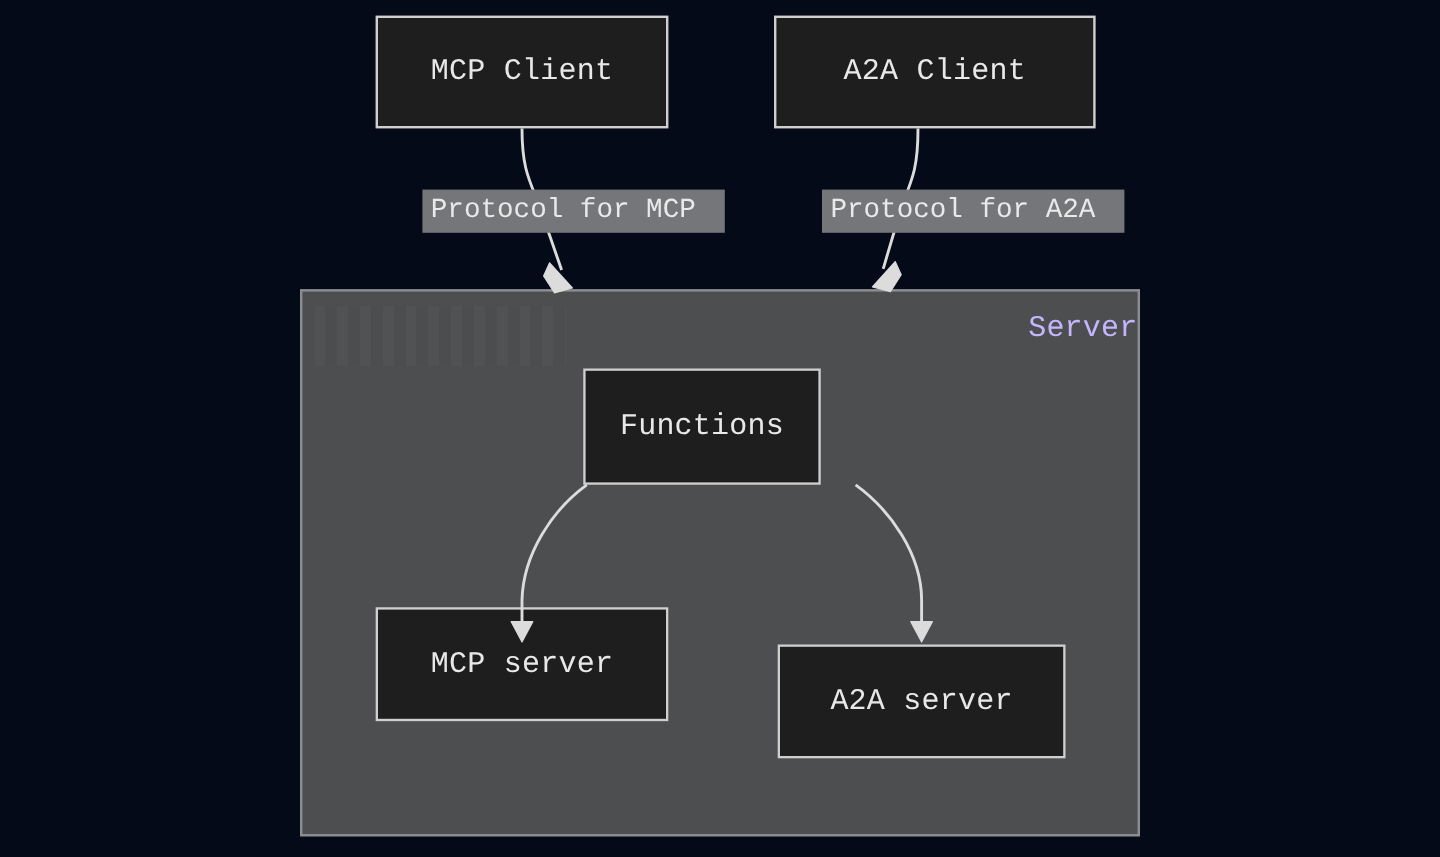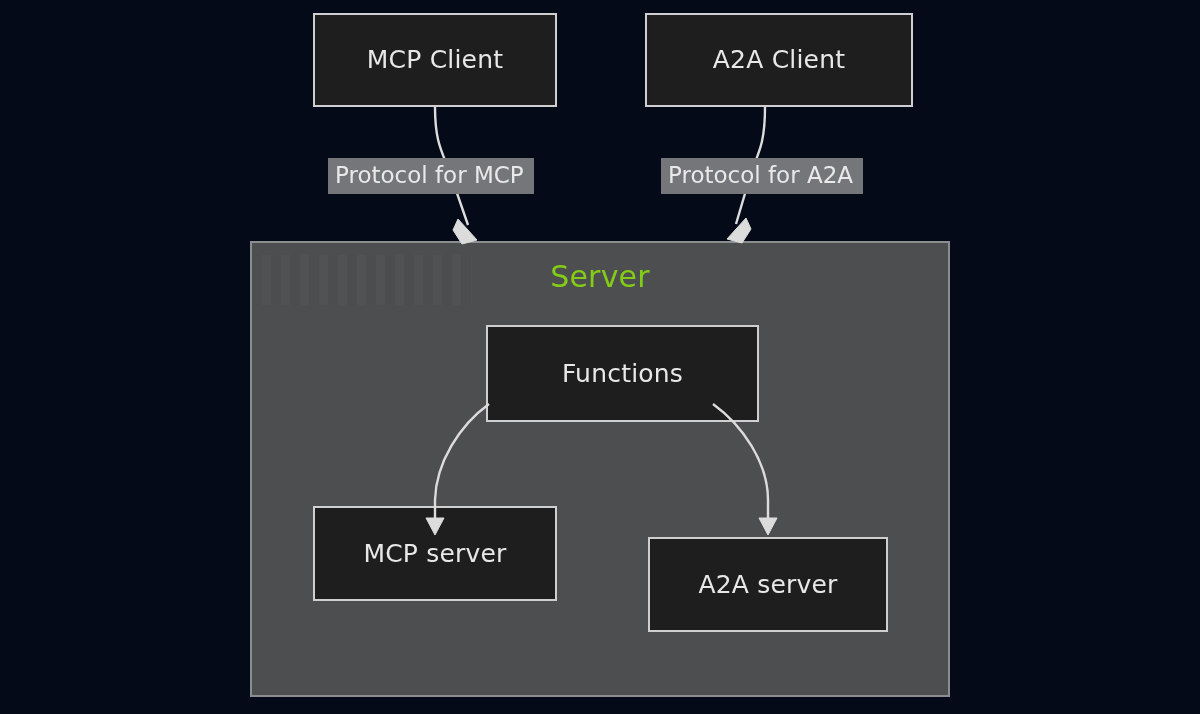--- a/index.html
+++ b/index.html
@@ -10,20 +10,21 @@
   }
   body {
     font-family: "DejaVu Sans", "Liberation Sans", sans-serif;
   }
   #canvas {
     position: relative;
     width: 1200px;
     height: 714px;
     background: #050a18;
     overflow: hidden;
+    font-family: Liberation Mono, monospace;
   }
 
   
   .node {
     position: absolute;
     box-sizing: border-box;
     background: #1e1e1e;
     border: 2px solid #cfcfcf;
     display: flex;
     align-items: center;
@@ -41,23 +42,23 @@
     position: absolute;
     box-sizing: border-box;
     background: #4d4e50;
     border: 2px solid #8b8d90;
   }
   .container-title {
     position: absolute;
     top: 16px;
     left: 0;
     width: 100%;
-    text-align: center;
-    color: #84cc16;
-    font-size: 30px;
+    text-align: right;
+    color: #c4b5fd;
+    font-size: 25px;
     letter-spacing: .2px;
   }
 
   
   .banding {
     position: absolute;
     left: 10px;
     top: 12px;
     width: 210px;
     height: 50px;
@@ -72,23 +73,24 @@
     opacity: .9;
   }
 
   
   .edge-label {
     position: absolute;
     box-sizing: border-box;
     background: #74767a;
     color: #e9e9e9;
     font-size: 23px;
-    padding: 4px 10px 6px 7px;
+    padding: 4px 24px 6px 7px;
     white-space: nowrap;
     line-height: 1.15;
+    margin-left: 24px;
   }
 
   
   #edges {
     position: absolute;
     left: 0;
     top: 0;
     width: 1200px;
     height: 714px;
     pointer-events: none;
@@ -116,21 +118,21 @@
 
   <div class="node" style="left:645px; top:13px; width:268px; height:94px;">
     <span>A2A Client</span>
   </div>
 
   <div class="container-box" style="left:250px; top:241px; width:700px; height:456px;">
     <div class="banding"></div>
     <div class="container-title">Server</div>
   </div>
 
-  <div class="node" style="left:486px; top:325px; width:273px; height:97px;">
+  <div class="node" style="left:486px; top:307px; width:198px; height:97px;">
     <span>Functions</span>
   </div>
 
   <div class="node" style="left:313px; top:506px; width:244px; height:95px;">
     <span>MCP server</span>
   </div>
 
   <div class="node" style="left:648px; top:537px; width:240px; height:95px;justify-content:center;">
     <span>A2A server</span>
   </div>

